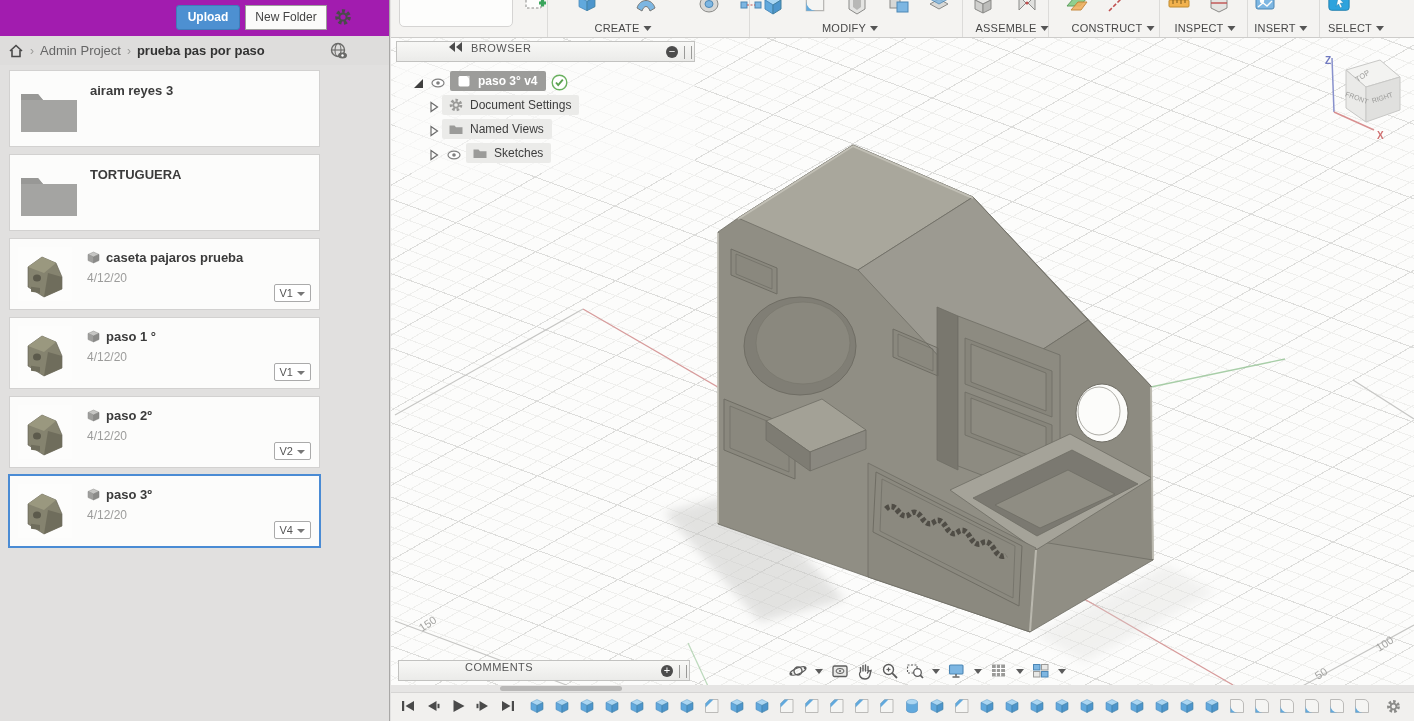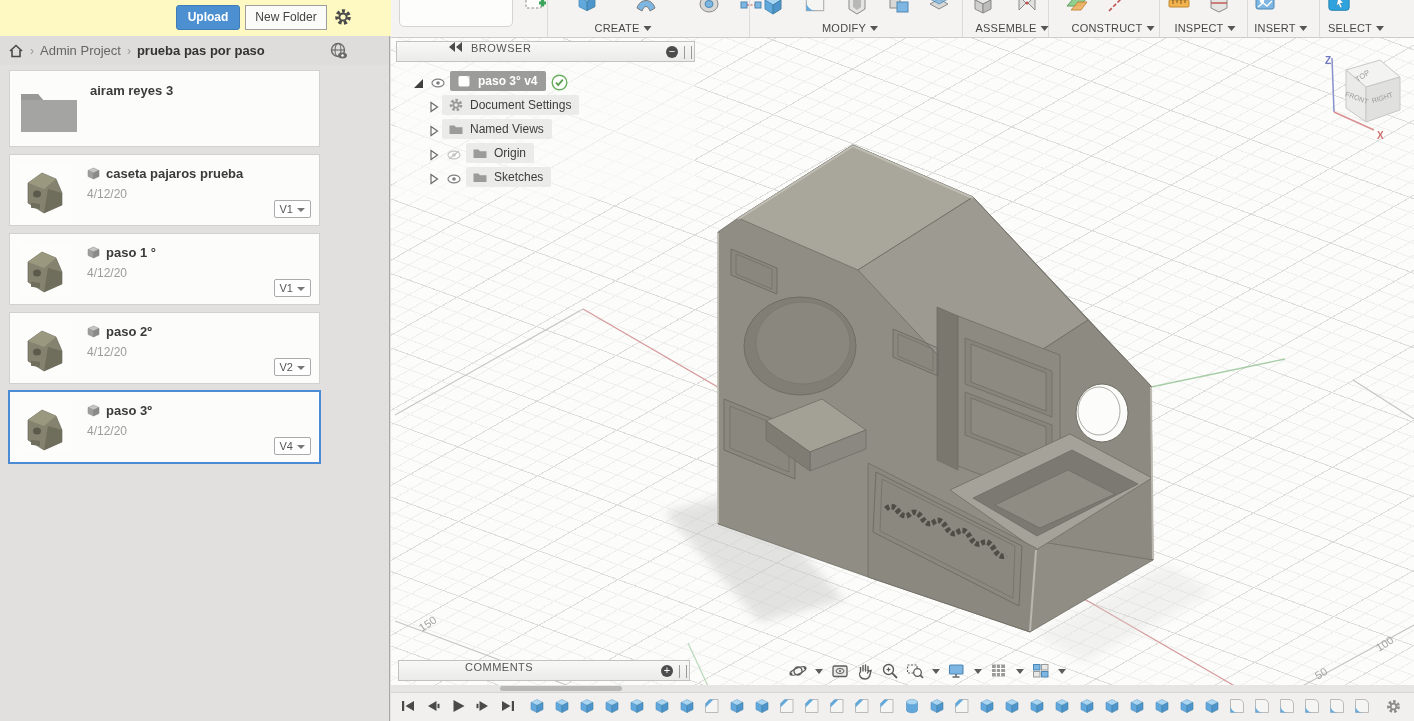--- a/index.html
+++ b/index.html
@@ -1,20 +1,20 @@
 <!DOCTYPE html>
 <html style="--accent-blue: #4d90d1; --selection-blue: #4a8bd4; --timeline-blue: #61a9dd; --model-top: #a9a79c; --model-front: #908e84; --model-side: #7b7971; --axis-x-red: #d79b9b; --axis-y-green: #94c394; --check-green: #5aa14f;"><head>
 <meta charset="utf-8">
 <style>
   html,body{margin:0;padding:0;}
   body{font-family:"Liberation Sans",sans-serif;background:#fff;}
   #app{position:relative;width:1414px;height:721px;overflow:hidden;background:#e3e2e1;font-size:12px;color:#3c3c3c;}
   
   #left-panel{position:absolute;left:0;top:0;width:390px;height:721px;background:#e1e0df;border-right:1px solid #a9a8a7;box-sizing:border-box;}
-  #lp-topbar{position:absolute;left:0;top:0;width:100%;height:36px;background:#fef9c3;padding-left:22px;}
+  #lp-topbar{position:absolute;left:0;top:0;width:100%;height:36px;background:#a21caf;}
   #upload-btn{position:absolute;left:176px;top:5px;width:62px;height:23px;background:var(--accent-blue,#4d90d1);border:1px solid #3f7cb8;border-radius:3px;color:#fff;font-weight:bold;font-size:12px;text-align:center;line-height:22px;cursor:pointer;}
   #newfolder-btn{position:absolute;left:245px;top:5px;width:80px;height:23px;background:#fbfbfa;border:1px solid #9e9e9c;border-radius:0;color:#444;font-size:12px;text-align:center;line-height:22px;cursor:pointer;box-sizing:content-box;}
   #lp-gear{position:absolute;left:333px;top:7px;width:20px;height:20px;}
   #breadcrumb{position:absolute;left:0;top:36px;width:100%;height:29px;background:#dedddc;display:flex;align-items:center;padding-left:8px;box-sizing:border-box;}
   .crumb-sep{color:#9a9a98;margin:0 6px;font-size:12px;}
   .crumb{color:#666;font-size:13px;}
   .crumb.current{color:#333;font-weight:bold;}
   #crumb-globe{position:absolute;right:40px;top:5px;width:20px;height:20px;}
   #file-list{position:absolute;left:0;top:65px;width:390px;bottom:0;padding:5px 0 0 9px;box-sizing:border-box;overflow:hidden;}
   .card{position:relative;width:311px;background:#fcfcfb;border:1px solid #d2d1d0;margin-bottom:7px;box-sizing:border-box;}
@@ -118,20 +118,29 @@
   <div id="file-list">
         <div class="card folder">
           <span class="folder-big">
             <svg viewBox="0 0 58 46">
               <path d="M1,7 h17 l5,6 H57 V45 H1 Z" fill="#a4a4a2"></path>
               <path d="M1,7 h17 l5,6 H1 Z" fill="#989896"></path>
             </svg>
           </span>
           <div class="card-title">airam reyes 3</div>
         </div>
+        <div class="card folder">
+          <span class="folder-big">
+            <svg viewBox="0 0 58 46">
+              <path d="M1,7 h17 l5,6 H57 V45 H1 Z" fill="#a4a4a2"></path>
+              <path d="M1,7 h17 l5,6 H1 Z" fill="#989896"></path>
+            </svg>
+          </span>
+          <div class="card-title">TORTUGUERA</div>
+        </div>
         <div class="card file">
           <span class="thumb">
             <svg viewBox="0 0 54 54">
               <rect x="0" y="0" width="54" height="54" fill="#fdfdfc"></rect>
               <path d="M10,20 L24,10 L38,16 L44,30 L44,42 L26,50 L10,40 Z" fill="#85836f" stroke="#5f5d4f" stroke-width=".6"></path>
               <path d="M10,20 L24,10 L38,16 L26,26 Z" fill="#9a987f"></path>
               <path d="M30,26 L44,30 L44,42 L26,50 Z" fill="#6f6d5c"></path>
               <ellipse cx="19" cy="31" rx="4" ry="3.5" fill="#5c5a4c"></ellipse>
               <rect x="13" y="38" width="9" height="5" fill="#6f6d5c" transform="skewY(8)"></rect>
             </svg>
@@ -383,43 +392,20 @@
             </div>
             <div class="tree-row">
               <span class="tree-indent child"></span>
               <span class="tri">
                 <svg viewBox="0 0 16 16">
                   <polygon points="5,3.5 11.5,8 5,12.5" fill="none" stroke="#6b6b6b" stroke-width="1.2"></polygon>
                 </svg>
               </span>
               <span class="t-icon">
                 <svg viewBox="0 0 16 16">
-                  <ellipse cx="8" cy="8" rx="6" ry="3.8" fill="#fff" stroke="#c4c4c2" stroke-width="1.2"></ellipse>
-                  <circle cx="8" cy="8" r="1.8" fill="#c4c4c2"></circle>
-                  <line x1="3" y1="12" x2="13" y2="4" stroke="#c4c4c2" stroke-width="1.3"></line>
-                </svg>
-              </span>
-              <span class="tree-pill">
-                <span class="t-icon">
-                  <svg viewBox="0 0 16 16">
-                    <path d="M1.5,4.5 h5 l1.5,1.8 H14.5 V13 H1.5 Z" fill="#9b9b99"></path>
-                  </svg>
-                </span>
-                <span>Origin</span>
-              </span>
-            </div>
-            <div class="tree-row">
-              <span class="tree-indent child"></span>
-              <span class="tri">
-                <svg viewBox="0 0 16 16">
-                  <polygon points="5,3.5 11.5,8 5,12.5" fill="none" stroke="#6b6b6b" stroke-width="1.2"></polygon>
-                </svg>
-              </span>
-              <span class="t-icon">
-                <svg viewBox="0 0 16 16">
                   <ellipse cx="8" cy="8" rx="6" ry="3.8" fill="#fff" stroke="#808080" stroke-width="1.2"></ellipse>
                   <circle cx="8" cy="8" r="1.8" fill="#808080"></circle>
                 </svg>
               </span>
               <span class="tree-pill">
                 <span class="t-icon">
                   <svg viewBox="0 0 16 16">
                     <path d="M1.5,4.5 h5 l1.5,1.8 H14.5 V13 H1.5 Z" fill="#9b9b99"></path>
                   </svg>
                 </span>

